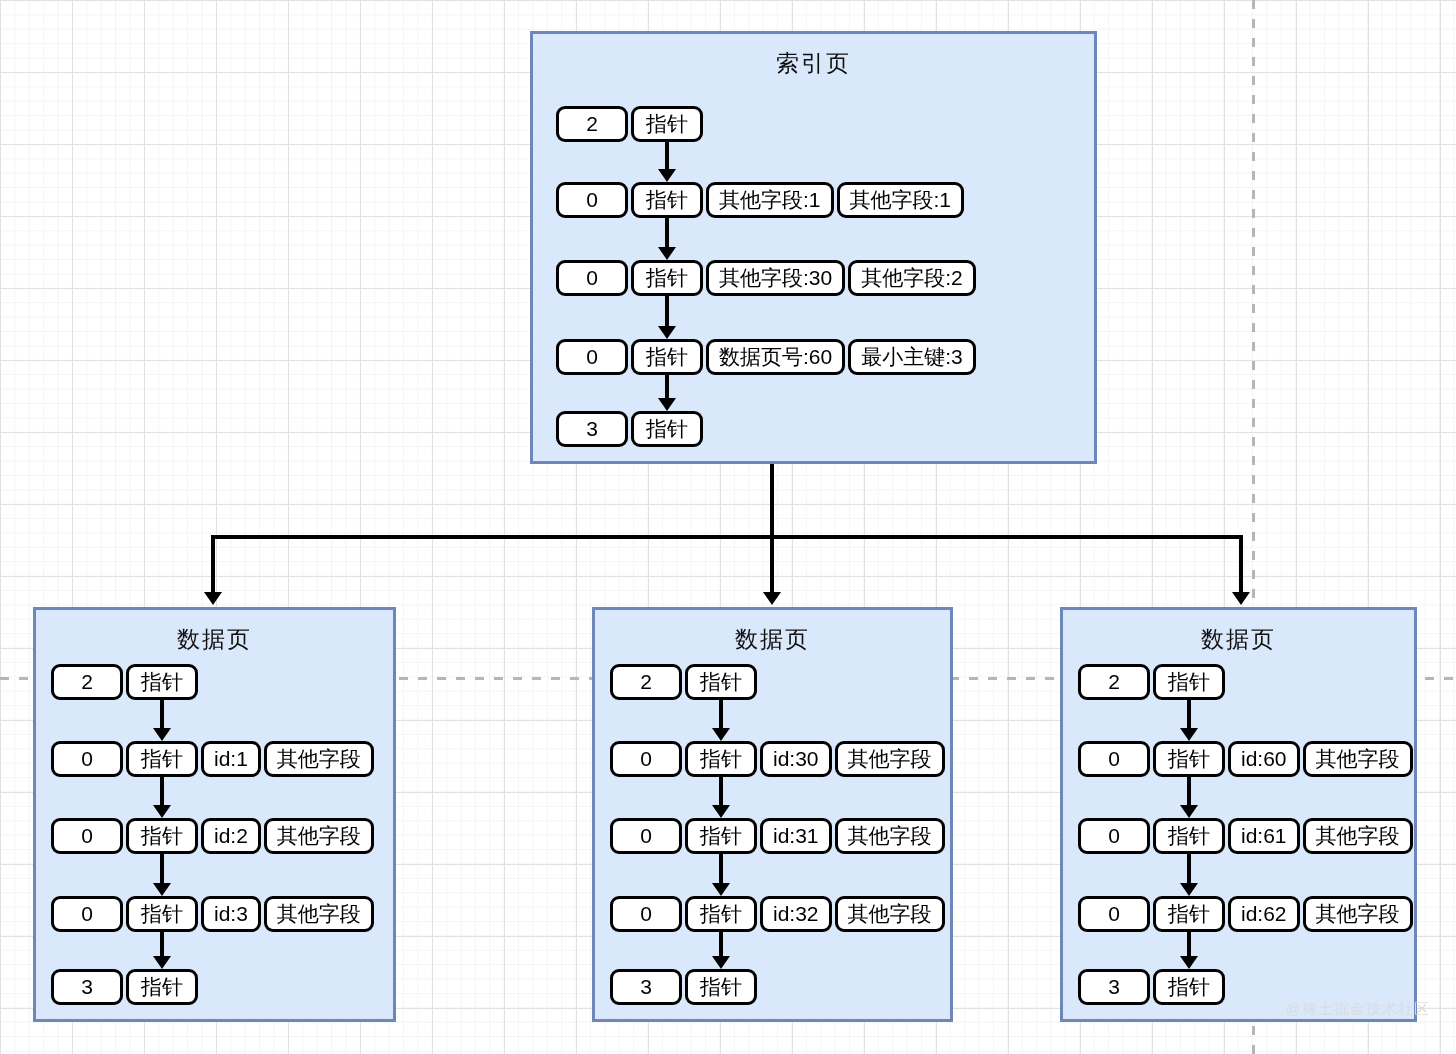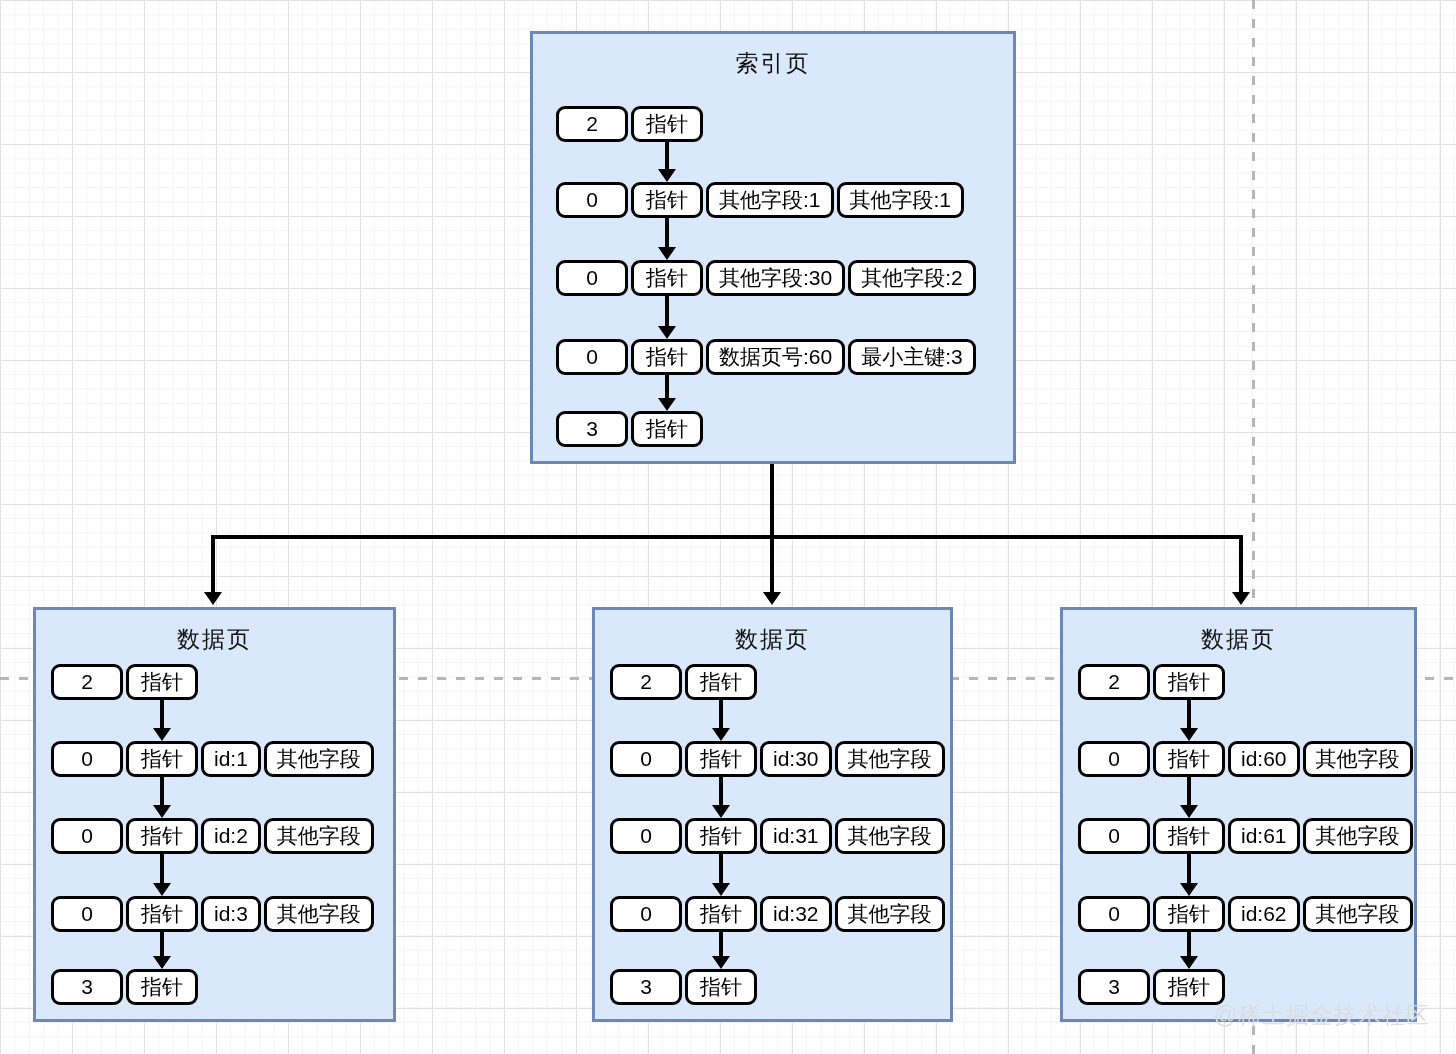--- a/index.html
+++ b/index.html
@@ -24,38 +24,38 @@
   .cell{height:36px;box-sizing:border-box;background:#ffffff;border:3px solid #000;
     border-radius:9px;display:flex;align-items:center;justify-content:center;
     font-size:21px;color:#000;padding:0 10px;white-space:nowrap;}
   .w72{width:72px;padding:0;}
   .arrow-v{position:absolute;width:4px;background:#000;}
   .arrow-v::after{content:"";position:absolute;left:50%;transform:translateX(-50%);
     bottom:-12px;width:0;height:0;border-left:9px solid transparent;
     border-right:9px solid transparent;border-top:13px solid #000;}
   .hline{position:absolute;height:4px;background:#000;}
   .vline{position:absolute;width:4px;background:#000;}
-  .watermark{position:absolute;right:26px;top:1000px;font-size:23px;
+  .watermark{position:absolute;right:26px;top:1000px;font-size:15px;
     color:rgba(219,219,219,0.95);z-index:5;letter-spacing:1px;}
 </style>
 </head>
 <body>
 
 <div class="canvas">
 
   <div class="guide-v" style="left:1252px;"></div>
   <div class="guide-h" style="top:677px;"></div>
 
   <div class="vline" style="left:770px;top:461px;height:78px;"></div>
   <div class="hline" style="left:211px;top:535px;width:1032px;"></div>
   <div class="arrow-v" style="left:211px;top:535px;height:58px;"></div>
   <div class="arrow-v" style="left:770px;top:535px;height:58px;"></div>
   <div class="arrow-v" style="left:1239px;top:535px;height:58px;"></div>
 
-  <div class="page-box" style="left:530px;top:31px;width:486px;height:433px;">
+  <div class="page-box" style="left:530px;top:31px;width:567px;height:433px;">
     <div class="page-title">索引页</div>
 
     <div class="row" style="left:23px;top:72px;">
       <div class="cell w72">2</div>
       <div class="cell w72">指针</div>
     </div>
     <div class="arrow-v" style="left:132px;top:108px;height:28px;"></div>
 
     <div class="row" style="left:23px;top:148px;">
       <div class="cell w72">0</div>

